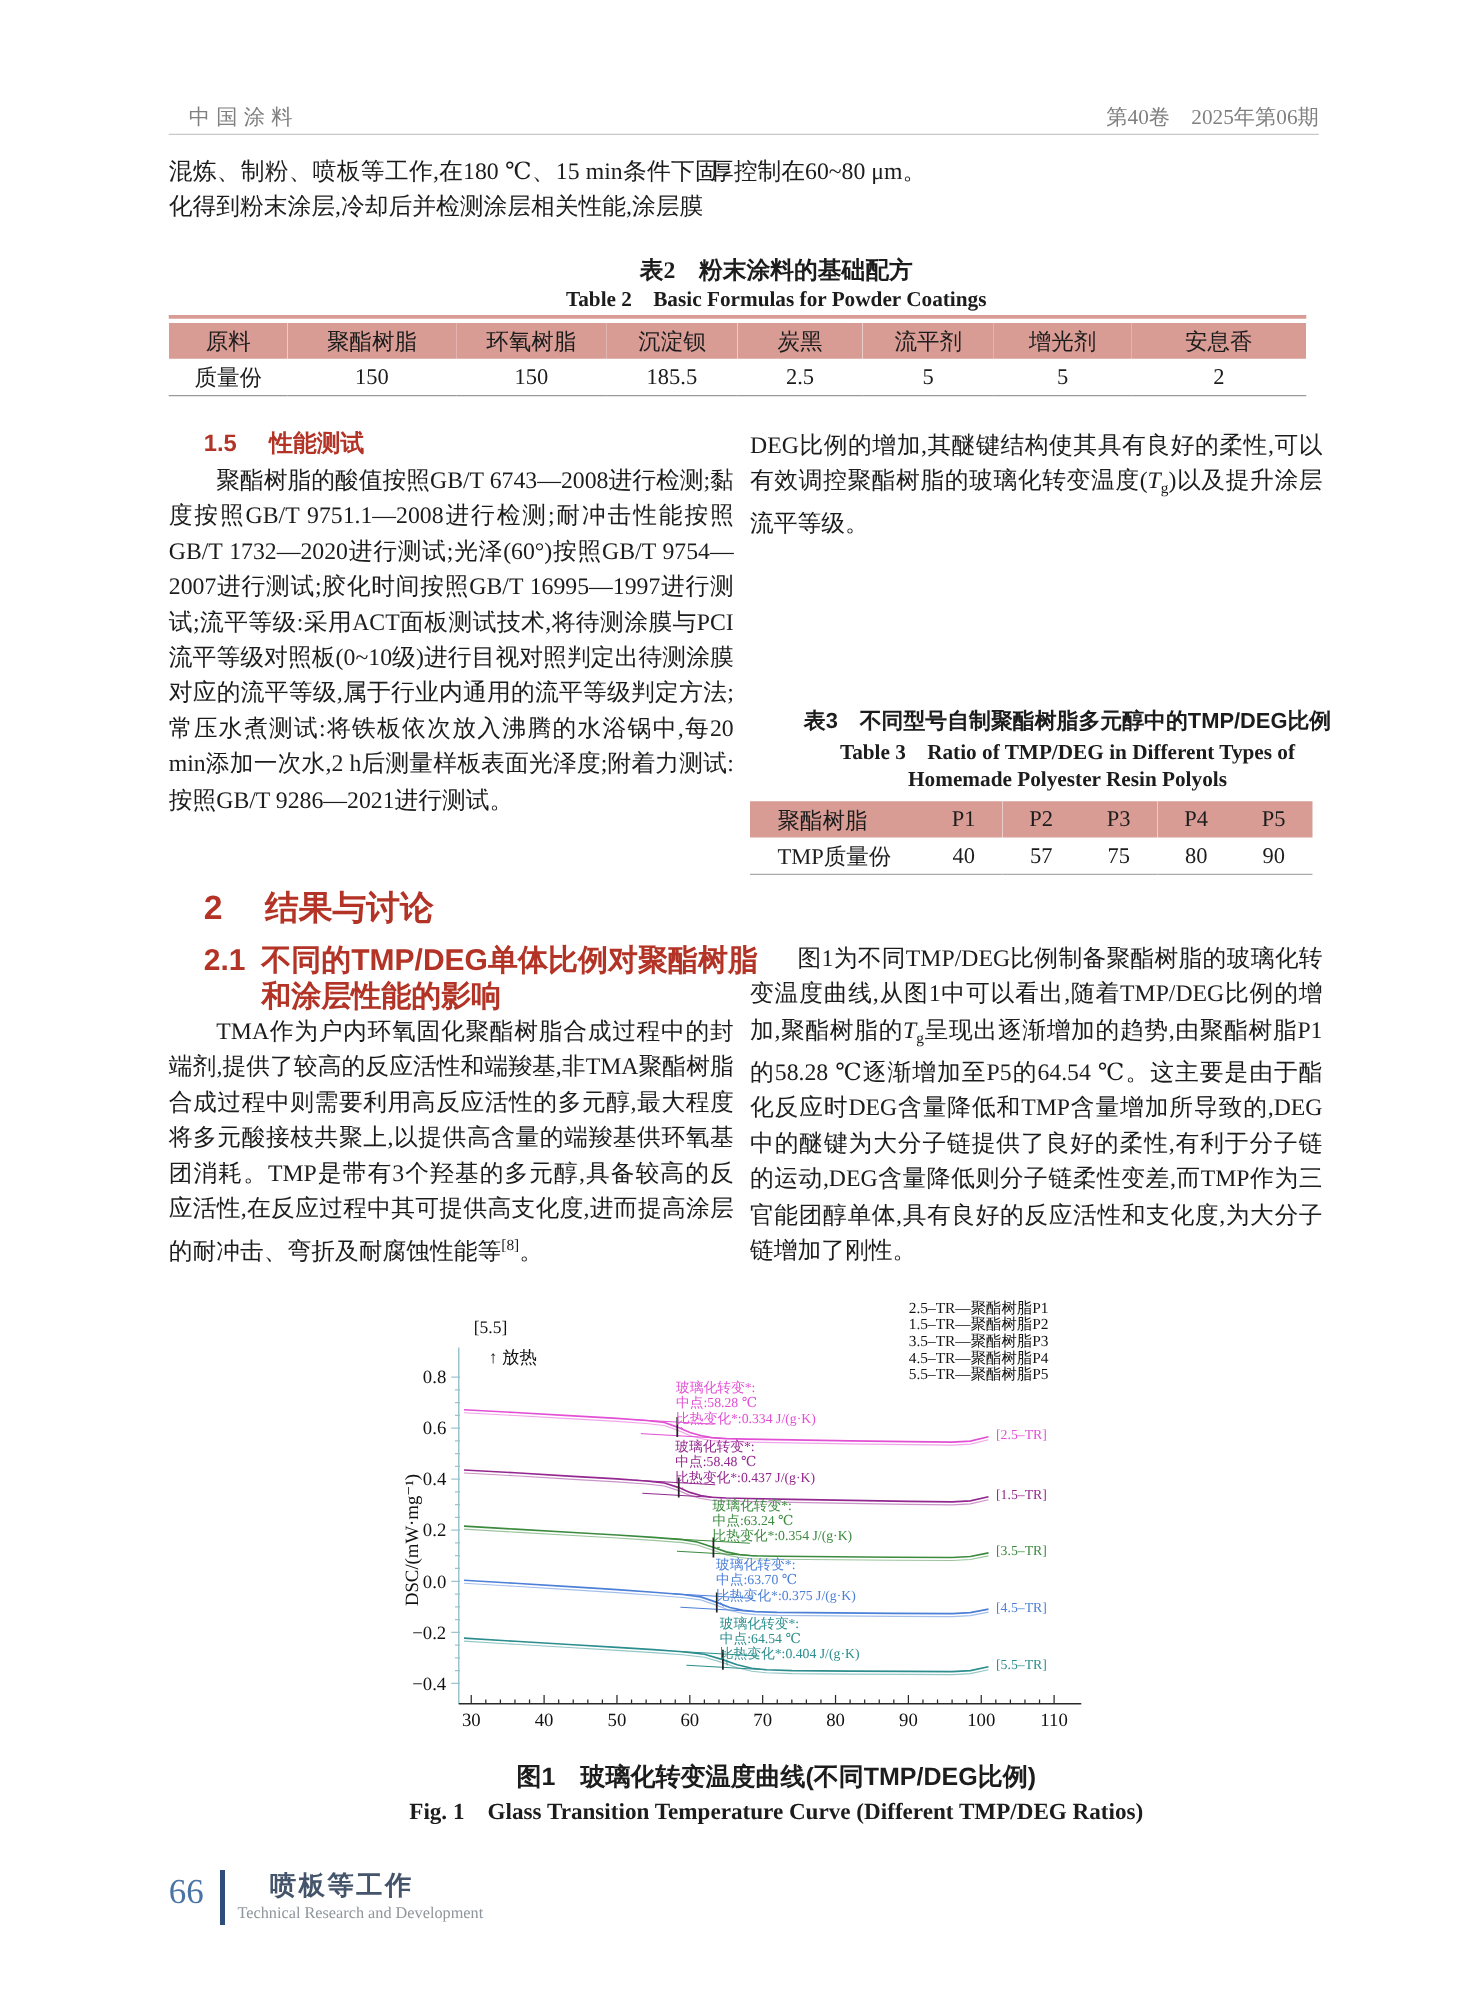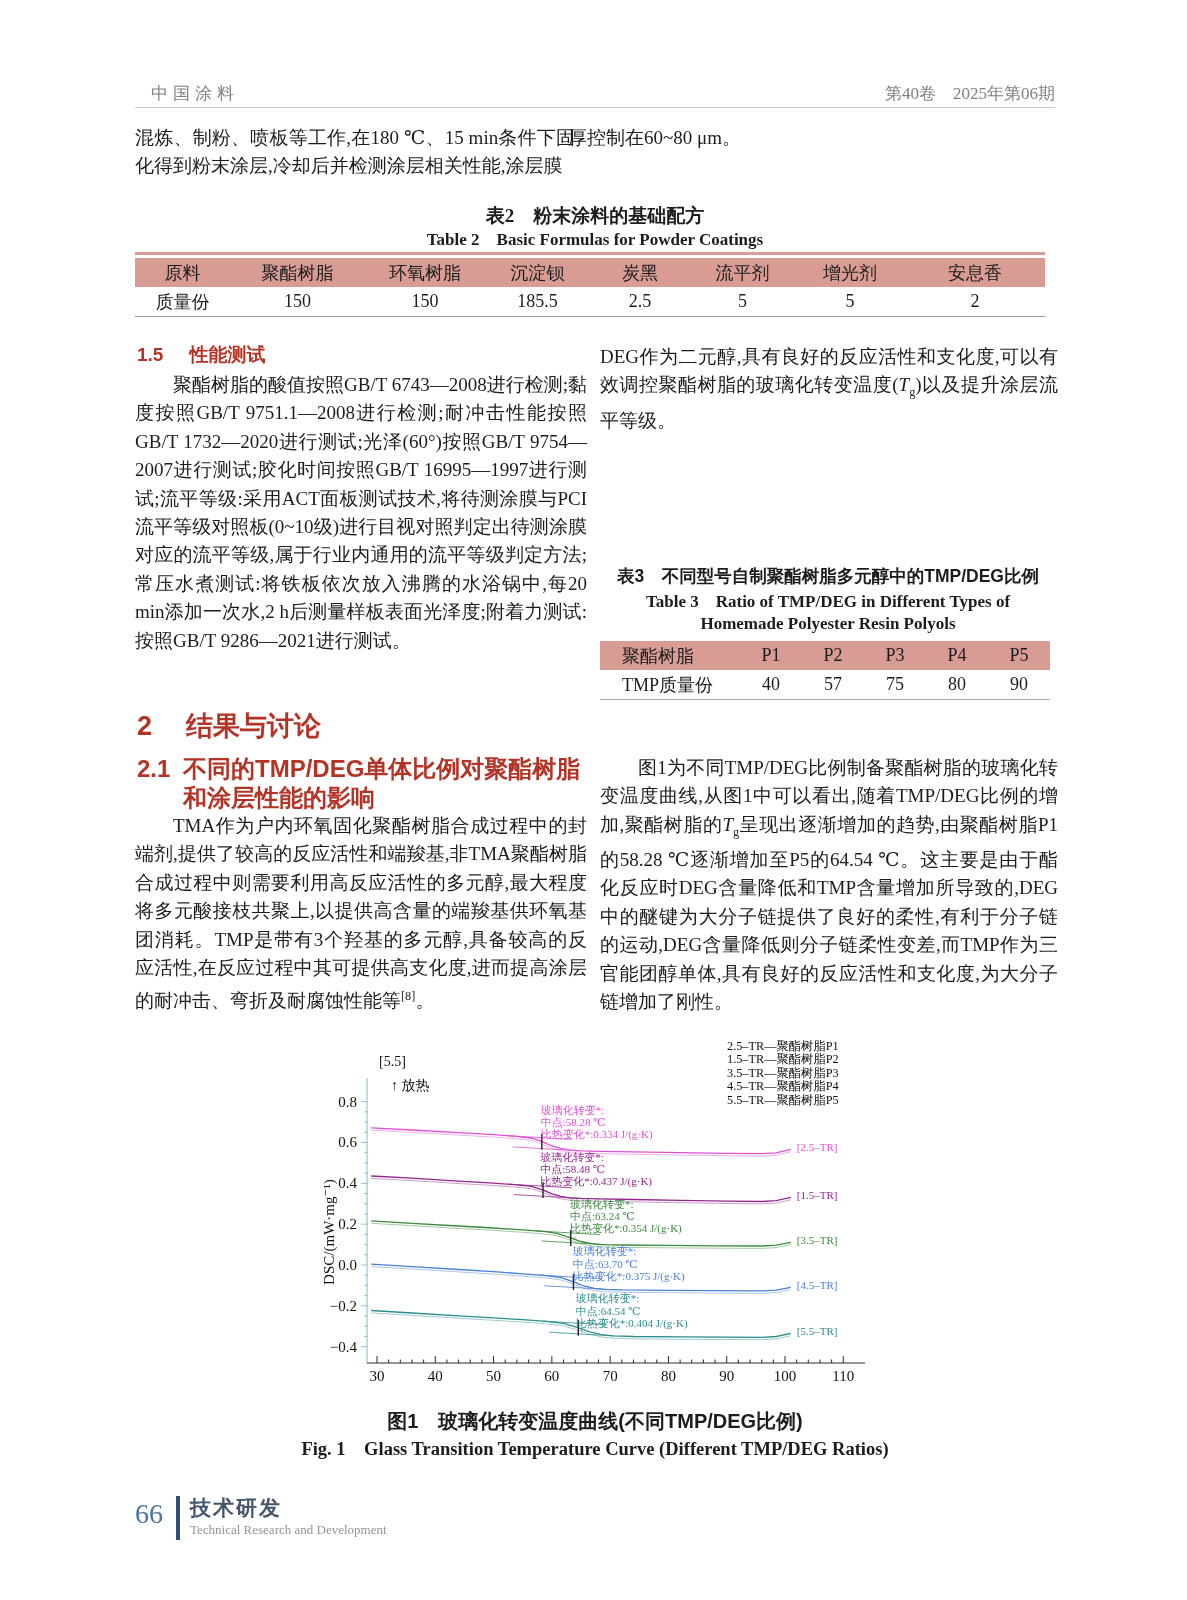--- a/index.html
+++ b/index.html
@@ -5,21 +5,21 @@
   html,body{margin:0;padding:0;background:#ffffff;}
   .page{position:relative;width:1187px;height:1600px;background:#fff;overflow:hidden;
         font-family:"Liberation Serif","DejaVu Serif",serif;color:#1c1c1c;}
   .abs{position:absolute;}
   .sans{font-family:"Liberation Sans","DejaVu Sans",sans-serif;}
   .red{color:#b33426;}
   .gray{color:#808080;}
   .body-text{font-size:19px;line-height:28.4px;text-align:justify;}
   .indent{text-indent:2em;}
   .center{text-align:center;}
-  .bold{font-weight:bold;}
+  .bold{font-weight:bold;margin-left:26px;}
   table{border-collapse:collapse;table-layout:fixed;width:100%;}
   td{text-align:center;font-size:18px;height:29px;padding:0 2px;overflow:hidden;white-space:nowrap;}
   .pink{background:#d89c95;border-radius:12px;}
   .accent-line{background:#d89c95;height:3px;}
   .t3 td.lbl{text-align:left;padding-left:22px;}
   sub{font-size:0.65em;}
   sup{font-size:0.65em;}
   i{font-style:italic;}
   #dsc text{font-family:"Liberation Serif","DejaVu Serif",serif;}
   .footer-bar{background:#2e4d7b;width:4px;height:44px;}
@@ -76,21 +76,21 @@
     </tbody>
       </table>
   </div>
 
   <div class="abs sans red bold" style="left:137px;top:342px;font-size:19px;">
     <span>1.5</span><span style="display:inline-block;width:26px;"></span><span>性能测试</span>
   </div>
   <div class="abs body-text indent" style="left:135px;top:371px;width:452px;">聚酯树脂的酸值按照GB/T 6743—2008进行检测;黏度按照GB/T 9751.1—2008进行检测;耐冲击性能按照GB/T 1732—2020进行测试;光泽(60°)按照GB/T 9754—2007进行测试;胶化时间按照GB/T 16995—1997进行测试;流平等级:采用ACT面板测试技术,将待测涂膜与PCI流平等级对照板(0~10级)进行目视对照判定出待测涂膜对应的流平等级,属于行业内通用的流平等级判定方法;常压水煮测试:将铁板依次放入沸腾的水浴锅中,每20 min添加一次水,2 h后测量样板表面光泽度;附着力测试:按照GB/T 9286—2021进行测试。</div>
 
   <div class="abs body-text" style="left:600px;top:343px;width:458px;">
-    <span>DEG作为二元醇,具有良好的反应活性和支化度,可以有效调控聚酯树脂的玻璃化转变温度(</span><i>T</i><sub>g</sub><span>)以及提升涂层流平等级。</span>
+    <span>DEG比例的增加,其醚键结构使其具有良好的柔性,可以有效调控聚酯树脂的玻璃化转变温度(</span><i>T</i><sub>g</sub><span>)以及提升涂层流平等级。</span>
   </div>
 
   <div class="abs center bold sans" style="left:598px;top:564px;width:460px;font-size:17.5px;">表3　不同型号自制聚酯树脂多元醇中的TMP/DEG比例</div>
   <div class="abs center bold" style="left:598px;top:590px;width:460px;font-size:17px;">Table 3　Ratio of TMP/DEG in Different Types of</div>
   <div class="abs center bold" style="left:598px;top:614px;width:460px;font-size:17px;">Homemade Polyester Resin Polyols</div>
 
   <div class="abs" style="left:600px;top:641px;width:450px;">
     <table class="t3" style="border-bottom:1px solid #aaa;">
       <colgroup>
           <col style="width:140px">
@@ -272,16 +272,16 @@
       <line x1="581.75185" y1="1332.35878" x2="581.3163900000001" y2="1327.761858" stroke="#2b8d8d" stroke-width="0.7"></line>
       <text x="575.75185" y="1302.35878" fill="#2b8d8d" font-size="11"><tspan x="575.75185" dy="0">玻璃化转变*:</tspan><tspan x="575.75185" dy="12.2">中点:64.54 ℃</tspan><tspan x="575.75185" dy="12.2">比热变化*:0.404 J/(g·K)</tspan></text>
       <text x="796.8235" y="1335.39695" fill="#2b8d8d" font-size="11">[5.5–TR]</text>
     </svg>
 
   <div class="abs center bold sans" style="left:135px;top:1408px;width:920px;font-size:20px;">图1　玻璃化转变温度曲线(不同TMP/DEG比例)</div>
   <div class="abs center bold" style="left:135px;top:1436px;width:920px;font-size:18.5px;">Fig. 1　Glass Transition Temperature Curve (Different TMP/DEG Ratios)</div>
 
   <div class="abs" style="left:135px;top:1498px;font-size:28px;color:#4a74a5;">66</div>
   <div class="abs footer-bar" style="left:176px;top:1496px;"></div>
-  <div class="abs sans bold" style="left:190px;top:1494px;font-size:21px;color:#44546a;letter-spacing:2px;">技术研发</div>
+  <div class="abs sans bold" style="left:190px;top:1494px;font-size:21px;color:#44546a;letter-spacing:2px;">喷板等工作</div>
   <div class="abs" style="left:190px;top:1522px;font-size:13px;color:#8f959b;">Technical Research and Development</div>
 
 </div>
 
 </body></html>

